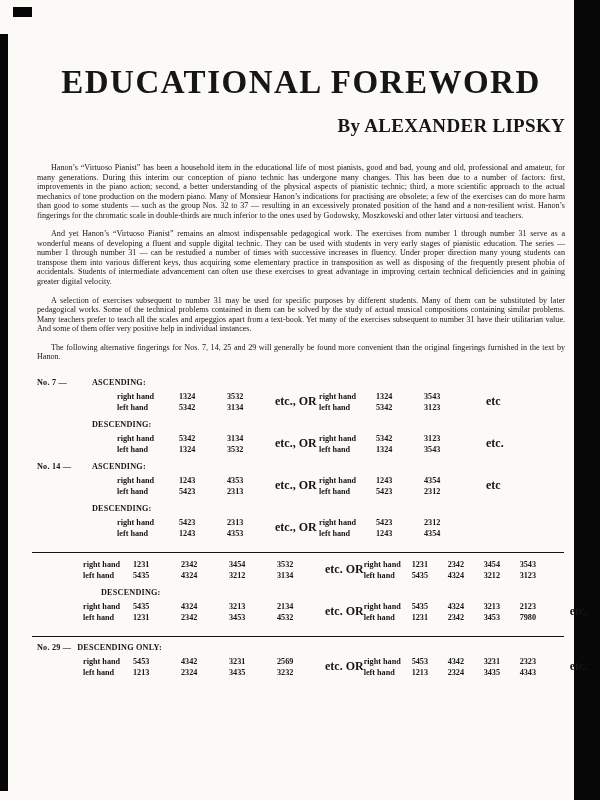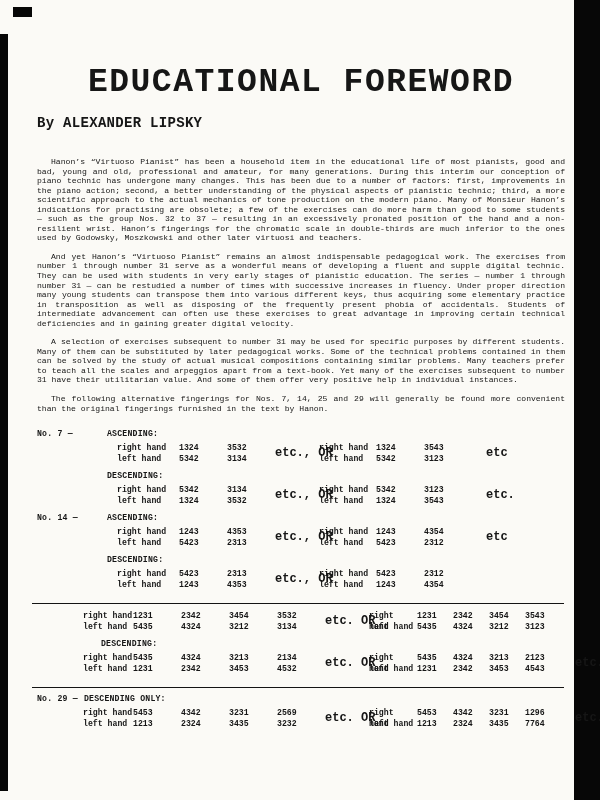--- a/index.html
+++ b/index.html
@@ -1,32 +1,32 @@
 <!DOCTYPE html>
 <html><head>
 <meta charset="utf-8">
 <style>
   *{box-sizing:border-box}
   html,body{margin:0;padding:0}
   body{width:600px;height:800px;background:#e9e9e9}
-  .page{position:relative;width:600px;height:800px;background:#fbfaf6;font-family:Liberation Mono, monospace;color:#161616;overflow:hidden}
+  .page{position:relative;width:600px;height:800px;background:#fbfaf6;font-family:Liberation Serif, serif;color:#161616;overflow:hidden}
   .scan-bar-right{position:absolute;top:0;right:0;width:26px;height:800px;background:#070707}
   .scan-bar-left{position:absolute;top:34px;left:0;width:8px;height:757px;background:#070707}
   .scan-mark{position:absolute;top:7px;left:13px;width:19px;height:10px;background:#070707}
   .content{position:absolute;left:37px;top:64px;width:528px}
   h1{margin:0 0 14px;text-align:center;font-size:33px;font-weight:700;letter-spacing:1.5px}
-  .byline{margin:0 0 26px;text-align:left;font-size:14px;font-weight:700;letter-spacing:.3px}
+  .byline{margin:0 0 26px;text-align:right;font-size:19px;font-weight:700;letter-spacing:.3px}
   .content p{margin:0 0 9px;font-size:8.1px;line-height:1.18;text-align:justify;text-indent:14px}
   .content p.gap-before{margin-top:5px}
   #exercise-tables{margin-top:16px;font-weight:700;font-size:8.2px}
   .rule{border-top:1px solid #141414;margin:13px 0 6px -5px;width:532px}
   .ex{margin-bottom:5px}
   .ex-section{margin-bottom:7px}
   .hline{margin-bottom:3px;line-height:10px;letter-spacing:.2px}
-  .narrow .ex-label{display:inline-block;width:70px}
+  .narrow .ex-label{display:inline-block;width:55px}
   .wide .ex-label{display:inline-block;margin-right:6px}
   .wide .heading.indent{margin-left:64px;display:inline-block}
   .ex-body{display:flex}
   .narrow .ex-body{margin-left:80px}
   .wide .ex-body{margin-left:46px}
   .rows{display:flex;flex-direction:column}
   .ex-row{display:flex;line-height:11px;height:11px}
   .narrow .g-left .ex-rowlabel{width:62px}
   .narrow .g-left .ex-val{width:48px}
   .narrow .connector{width:44px}
@@ -252,21 +252,21 @@
                   <span class="ex-val">5435</span>
                   <span class="ex-val">4324</span>
                   <span class="ex-val">3213</span>
                   <span class="ex-val">2123</span>
                 </div>
                 <div class="ex-row">
                   <span class="ex-rowlabel">left hand</span>
                   <span class="ex-val">1231</span>
                   <span class="ex-val">2342</span>
                   <span class="ex-val">3453</span>
-                  <span class="ex-val">4543</span>
+                  <span class="ex-val">7980</span>
                 </div>
               </div>
               <div class="trailer">etc.</div>
             </div>
           </div>
         </div>
         <div class="rule"></div>
         <div class="ex wide">
           <div class="ex-section">
             <div class="hline"><span class="ex-label">No. 29 —</span><span class="heading">DESCENDING ONLY:</span></div>
@@ -287,28 +287,28 @@
                   <span class="ex-val">3232</span>
                 </div>
               </div>
               <div class="connector">etc. OR</div>
               <div class="rows g-right">
                 <div class="ex-row">
                   <span class="ex-rowlabel">right hand</span>
                   <span class="ex-val">5453</span>
                   <span class="ex-val">4342</span>
                   <span class="ex-val">3231</span>
-                  <span class="ex-val">1296</span>
+                  <span class="ex-val">2323</span>
                 </div>
                 <div class="ex-row">
                   <span class="ex-rowlabel">left hand</span>
                   <span class="ex-val">1213</span>
                   <span class="ex-val">2324</span>
                   <span class="ex-val">3435</span>
-                  <span class="ex-val">7764</span>
+                  <span class="ex-val">4343</span>
                 </div>
               </div>
               <div class="trailer">etc.</div>
             </div>
           </div>
         </div>
       </div>
   </div>
 </div>
 

